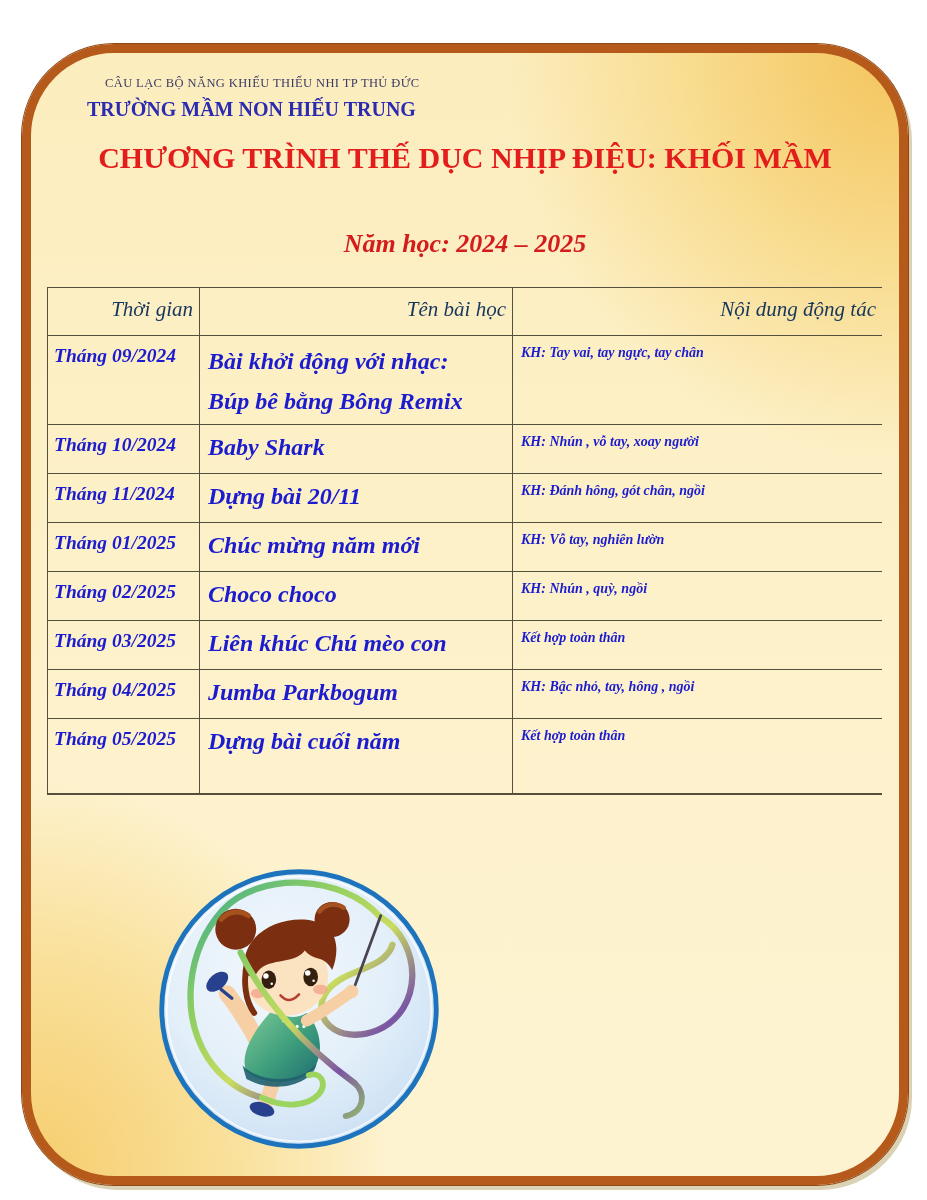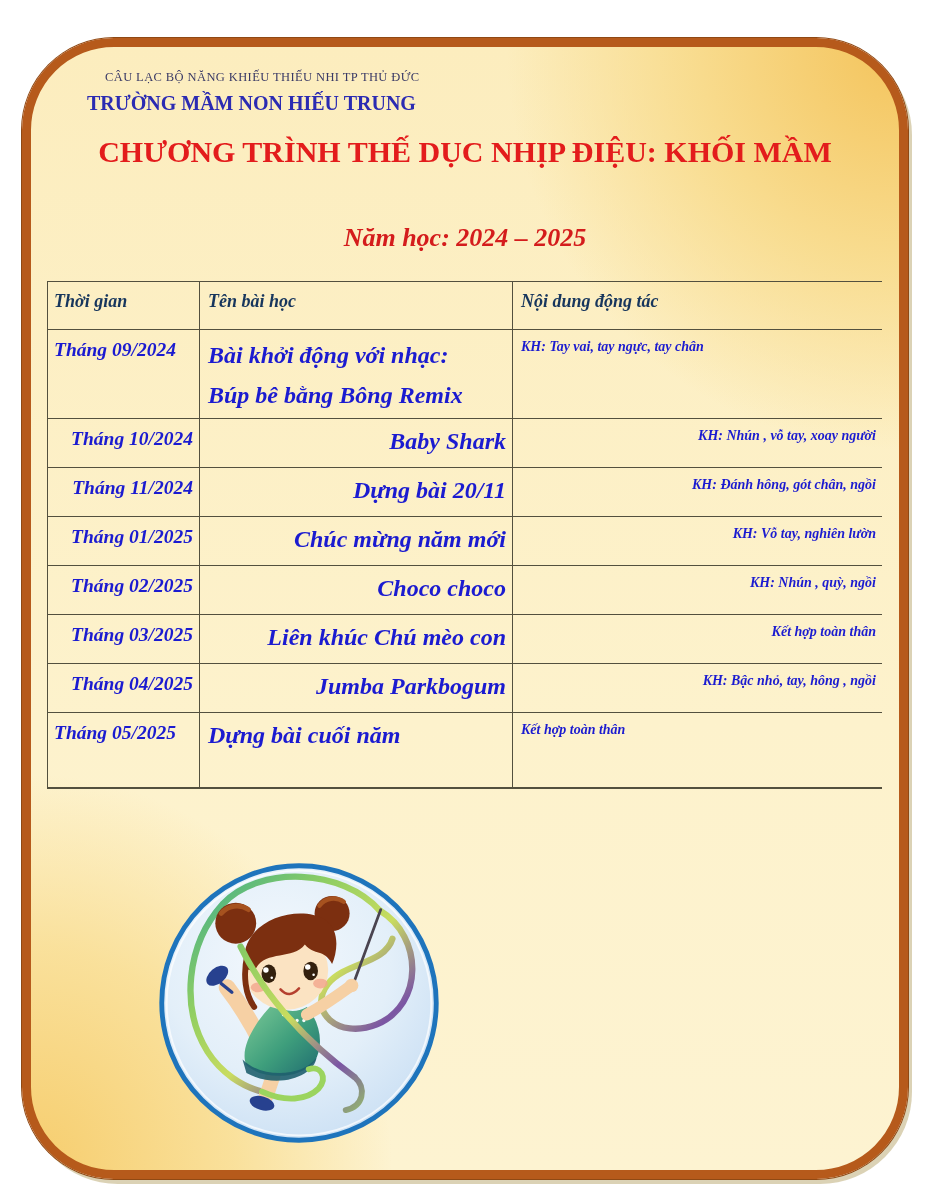--- a/index.html
+++ b/index.html
@@ -3,21 +3,21 @@
 <meta charset="utf-8">
 <style>
   html,body{margin:0;padding:0;}
   body{
     width:927px;height:1200px;background:#ffffff;
     font-family:"Liberation Serif","DejaVu Serif",serif;
     position:relative;overflow:hidden;
   }
   .page{position:relative;width:927px;height:1200px;}
   .frame{
-    position:absolute;left:22px;top:38px;width:886px;height:1141px;
+    position:absolute;left:22px;top:44px;width:886px;height:1141px;
     box-sizing:border-box;border:9px solid #b65a1b;border-radius:92px;
     background:
       radial-gradient(58% 46% at 100% 0%, #f4c45c 0%, rgba(248,219,140,.92) 42%, rgba(252,240,198,0) 78%),
       radial-gradient(52% 44% at 0% 100%, #f6cd6d 0%, rgba(249,222,148,.88) 45%, rgba(252,240,198,0) 80%),
       linear-gradient(180deg,#fcedbe 0%,#fdf2cc 60%,#fdf3d1 100%);
     box-shadow:0 0 0 1px #8f4914, 4px 5px 0 0 rgba(176,156,92,.45);
   }
   .club{
     position:absolute;left:74px;top:23px;
     font-size:12.5px;letter-spacing:.4px;color:#3a3a66;white-space:nowrap;
@@ -45,22 +45,22 @@
   }
   .tr:last-child{border-bottom:none;}
   .td{
     box-sizing:border-box;padding:9px 6px 0 8px;
     font-weight:bold;font-style:italic;color:#1b1bd0;overflow:hidden;
   }
   .c1{border-right:1.6px solid #53503e;font-size:19.5px;padding-left:6px;}
   .c2{border-right:1.6px solid #53503e;font-size:24px;}
   .c3{font-size:14px;}
   .th{height:48px;}
-  .th .td{color:#17365d;text-align:left;font-size:18px;font-weight:bold;}
-  .r{height:49px;text-align:right;}
+  .th .td{color:#17365d;text-align:right;font-size:21px;font-weight:normal;}
+  .r{height:49px;}
   .r0{height:89px;}
   .r0 .c2{padding-top:5px;}
   .r0 .c2 div{line-height:40px;}
   .rlast{height:74px;}
   .mascot{position:absolute;left:122px;top:810px;}
 </style>
 </head>
 <body>
 
 <div class="page">

